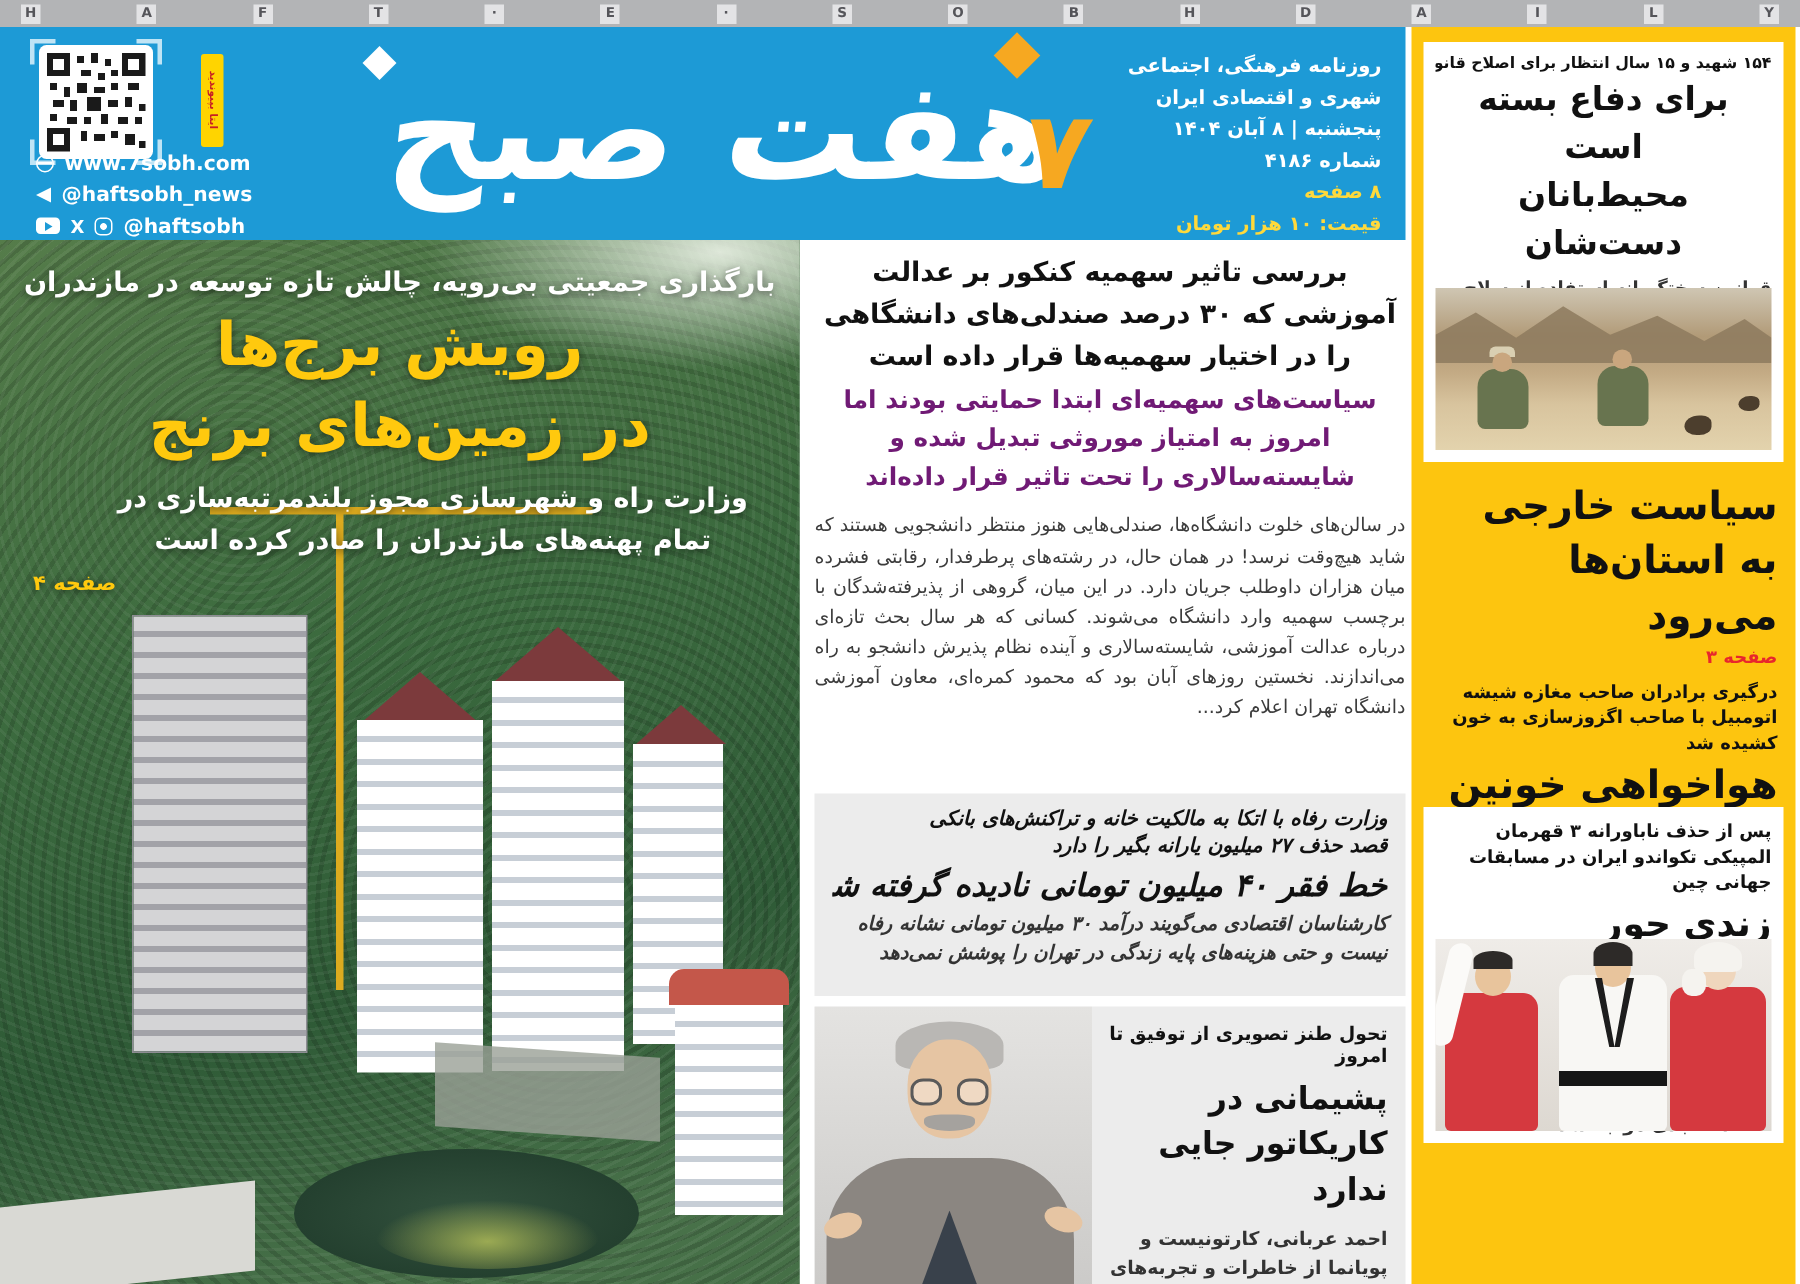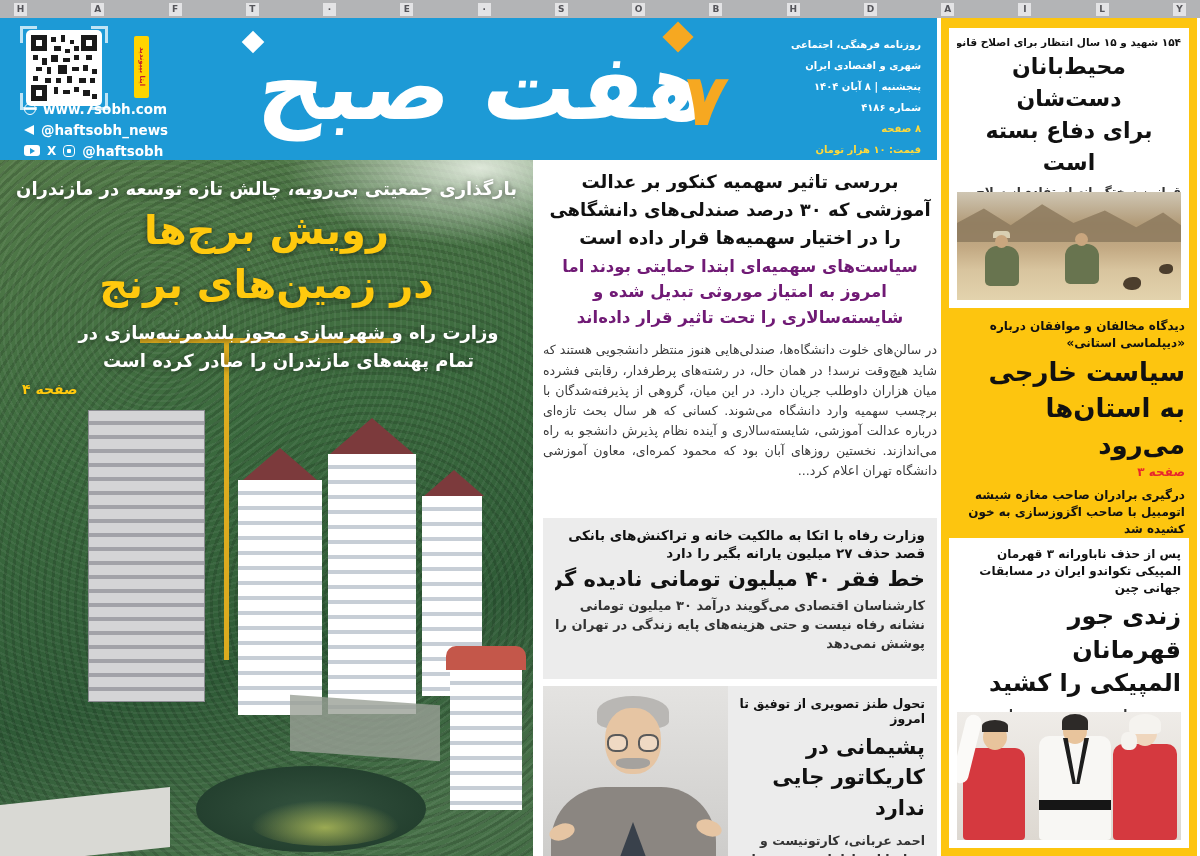--- a/index.html
+++ b/index.html
@@ -36,21 +36,21 @@
   .icon-instagram{width:12px;height:12px;border:1.5px solid #fff;border-radius:4px;box-sizing:border-box;
           background:radial-gradient(circle 2px at 50% 50%, #fff 2px, transparent 2.5px);}
 
   .logo{position:absolute;top:6px;left:185px;width:600px;height:130px;text-align:center;color:#fff;}
   .logo-text{font-size:92px;font-weight:bold;line-height:128px;transform:skewX(-6deg);display:block;}
   .logo-seven{position:absolute;top:34px;right:58px;font-size:72px;font-weight:bold;color:#f6a821;transform:skewX(-8deg);}
   .logo-diamond-orange{position:absolute;top:2px;right:96px;width:22px;height:22px;background:#f6a821;transform:rotate(45deg);}
   .logo-diamond-white{position:absolute;top:10px;left:60px;width:16px;height:16px;background:#fff;transform:rotate(45deg);}
 
   .masthead-info{position:absolute;top:16px;right:16px;text-align:right;direction:rtl;
-          color:#fff;font-size:10px;font-weight:bold;line-height:21px;}
+          color:#fff;font-size:13px;font-weight:bold;line-height:21px;}
   .masthead-info .yellow{color:#ffd93b;}
 
   
   .photo-left{position:absolute;top:160px;left:0;width:533px;height:812px;overflow:hidden;
       background-color:#3d6a40;
       background-image:
         radial-gradient(ellipse 300px 120px at 90% 1%, rgba(238,244,233,.9), rgba(238,244,233,0) 65%),
         repeating-radial-gradient(circle at 30% 20%, rgba(255,255,255,.05) 0 2px, transparent 2px 6px),
         repeating-radial-gradient(circle at 70% 55%, rgba(0,0,0,.13) 0 3px, transparent 3px 8px),
         linear-gradient(165deg,#557c4a 0%,#3b6a3e 35%,#2e5a36 60%,#49724a 80%,#3f6a40 100%);}
@@ -69,21 +69,21 @@
 
   
   .mid{position:absolute;top:160px;left:543px;width:394px;height:696px;direction:rtl;}
   .lead{height:352px;overflow:hidden;}
   .lead-kicker{margin-top:8px;text-align:center;font-size:18px;font-weight:bold;color:#111;line-height:1.55;}
   .lead-headline{color:#e0393d;font-size:60px;font-weight:bold;text-align:center;line-height:1.5;white-space:nowrap;letter-spacing:-1px;}
   .lead-sub{text-align:center;font-size:16.5px;font-weight:bold;color:#701a75;line-height:1.55;margin-top:2px;}
   .lead-body{font-size:12.6px;color:#3c3c3c;text-align:justify;line-height:1.6;margin-top:10px;}
 
   .box-gray{background:#ececec;box-sizing:border-box;}
-  .box-poverty{margin-top:6px;height:161px;padding:8px 12px;overflow:hidden;}
+  .box-poverty{margin-top:17px;height:135px;padding:8px 12px;overflow:hidden;font-style:italic;}
   .bp-kicker{font-size:13.5px;font-weight:bold;color:#111;line-height:18px;text-align:right;}
   .bp-headline{font-size:21px;font-weight:bold;color:#111;margin-top:5px;white-space:nowrap;overflow:hidden;}
   .bp-sub{font-size:13px;font-weight:bold;color:#333;line-height:19px;margin-top:5px;text-align:right;}
 
   .box-cartoon{margin-top:7px;height:196px;position:relative;overflow:hidden;}
   .cartoon-text{position:absolute;top:10px;right:12px;width:195px;text-align:right;direction:rtl;}
   .ct-kicker{font-size:12.5px;font-weight:bold;color:#111;}
   .ct-headline{font-size:21px;font-weight:bold;color:#111;line-height:1.45;margin-top:6px;}
   .ct-sub{font-size:12.5px;font-weight:bold;color:#333;line-height:19px;margin-top:8px;}
 
@@ -113,21 +113,21 @@
   .ranger-fig{position:absolute;width:34px;height:40px;background:#68744f;border-radius:12px 12px 5px 5px;}
   .ranger-head{position:absolute;top:-11px;left:10px;width:13px;height:13px;background:#c9a67e;border-radius:50%;}
   .ranger-cap{position:absolute;top:-15px;left:8px;width:17px;height:7px;background:#d9cfb2;border-radius:4px 4px 0 0;}
   .falcon{position:absolute;width:18px;height:13px;background:#4c3e2d;border-radius:60% 40% 50% 50%;}
 
   .yellow-stories{position:absolute;top:300px;left:12px;right:12px;direction:rtl;text-align:right;}
   .ys-kicker{font-size:12px;font-weight:bold;color:#111;line-height:17px;}
   .ys-headline{font-size:26px;font-weight:bold;color:#111;line-height:1.4;margin-top:2px;}
   .ys-page{color:#e8262d;font-weight:bold;font-size:12px;margin-top:2px;margin-bottom:8px;}
 
-  .tkd-box{top:520px;height:310px;}
+  .tkd-box{top:520px;height:224px;}
   .tb-kicker{font-size:12px;font-weight:bold;color:#111;line-height:17px;text-align:right;}
   .tb-headline{font-size:24px;font-weight:bold;color:#111;line-height:1.4;margin-top:3px;text-align:right;}
   .tb-sub{font-size:12px;font-weight:bold;color:#333;line-height:18px;margin-top:4px;text-align:right;}
   .photo-tkd{position:absolute;left:8px;right:8px;bottom:8px;height:128px;overflow:hidden;
         background:linear-gradient(180deg,#efece8 0%,#ddd8d1 100%);}
   .ath{position:absolute;bottom:0;}
   .ath-head{position:absolute;width:24px;height:26px;background:#e8c49c;border-radius:50%;}
   .ath-hair{position:absolute;width:26px;height:12px;background:#2d2a28;border-radius:50% 50% 0 0;}
   .vest-red{background:#d5393f;border-radius:10px 10px 4px 4px;}
   .dobok{background:#f8f7f4;border-radius:10px 10px 4px 4px;}
@@ -311,42 +311,41 @@
 
       </div>
     </div>
   </div>
 
   <div class="right-col">
 
     <div class="white-box ranger-box">
       <div class="rb-kicker">۱۵۴ شهید و ۱۵ سال انتظار برای اصلاح قانون حمل سلاح</div>
       <div class="rb-headline">
+        <div>برای دفاع بسته است</div>
         <div>محیط‌بانان دست‌شان</div>
-        <div>برای دفاع بسته است</div>
       </div>
       <div class="rb-sub">قوانین سختگیرانه استفاده از سلاح محیط‌بانان را در مواجهه با شکارچیان مسلح ناتوان کرده است</div>
       <div class="rb-page">صفحه ۴</div>
       <div class="photo-rangers">
         <div class="mountains"></div>
         <div class="ranger-fig" style="left:28px;bottom:14px;">
           <div class="ranger-cap"></div>
           <div class="ranger-head"></div>
         </div>
         <div class="ranger-fig" style="left:108px;bottom:16px;">
           <div class="ranger-head"></div>
         </div>
         <div class="falcon" style="right:40px;bottom:10px;"></div>
         <div class="falcon" style="right:8px;bottom:26px;width:14px;height:10px;"></div>
       </div>
     </div>
 
     <div class="yellow-stories">
       <div>
-        <div class="ys-kicker">دیدگاه مخالفان و موافقان درباره «دیپلماسی استانی»</div>
         <div class="ys-headline">
           <div>سیاست خارجی</div>
           <div>به استان‌ها می‌رود</div>
         </div>
         <div class="ys-page">صفحه ۳</div>
       </div>
       <div>
         <div class="ys-kicker">درگیری برادران صاحب مغازه شیشه اتومبیل با صاحب اگزوزسازی به خون کشیده شد</div>
         <div class="ys-headline">
           <div>هواخواهی خونین</div>

